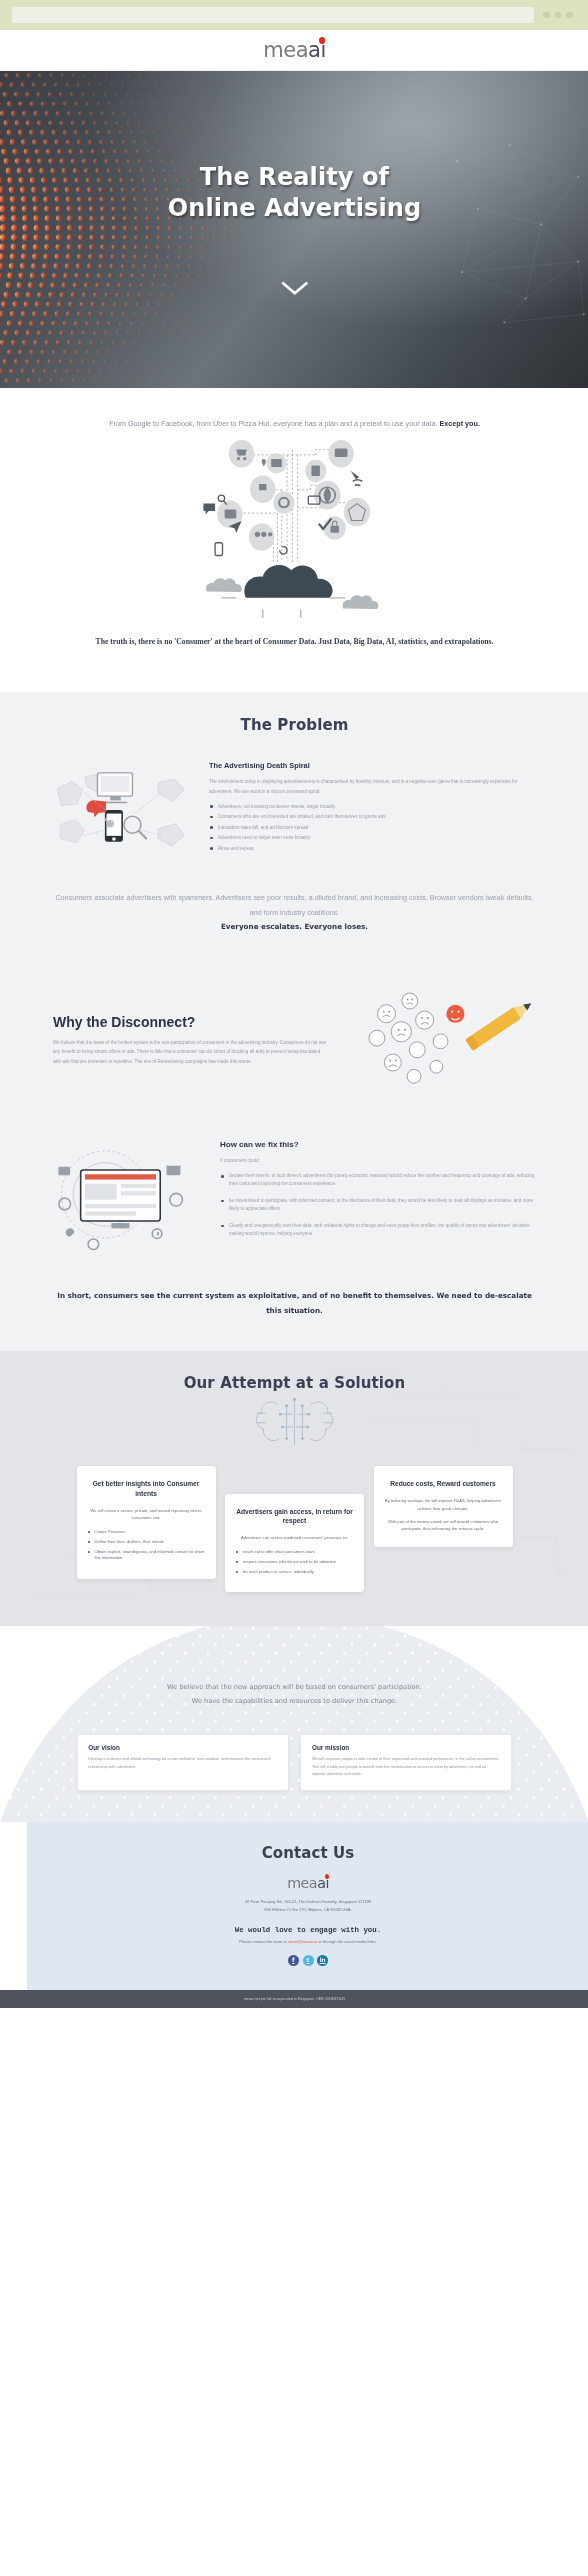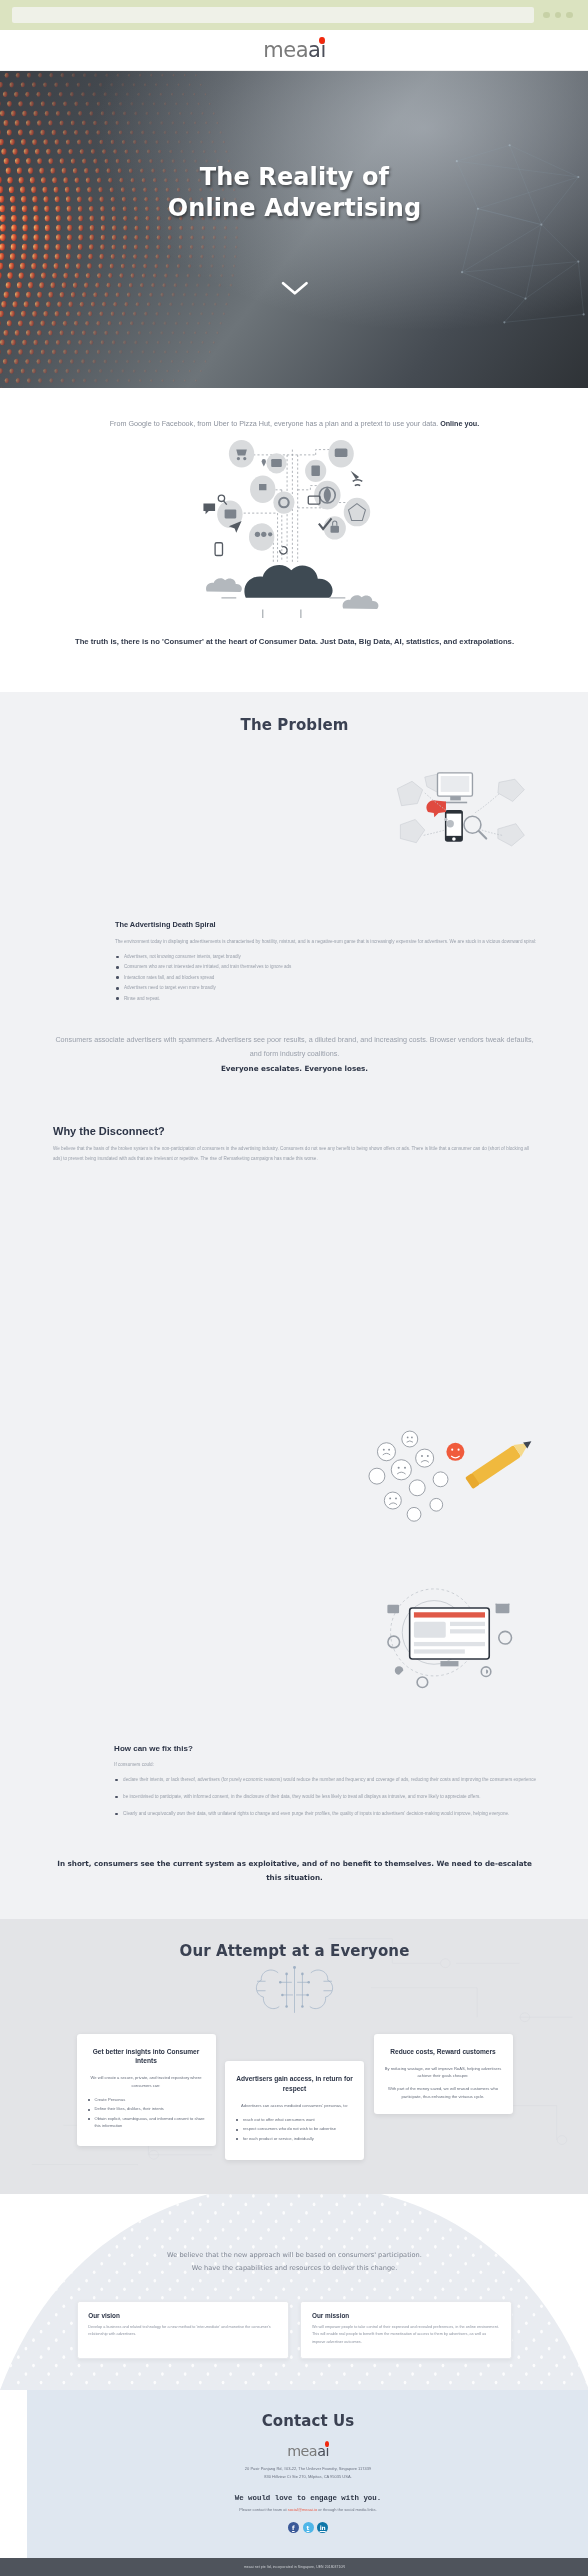--- a/index.html
+++ b/index.html
@@ -77,31 +77,31 @@
     font-size:7.2px; line-height:2.05; color:#8b919c;
     text-align:center; font-weight:400;
   }
   .lede b { color:#2e3647; font-weight:700; }
   .intro { background:#fff; padding:29px 0 13.8px; }
   .cloudwrap { display:flex; justify-content:center; padding:7.4px 0 3.2px;}
   .truth {
     background:#fff; padding:11.7px 0 29px;
     font-size:7.7px; line-height:1.95; color:#343c4d;
     text-align:center; font-weight:700;
-    font-family:Liberation Sans, sans-serif;
+    font-family:Liberation Serif, serif;
   }
   .h2 {
     font-family:"DejaVu Sans", sans-serif;
     font-weight:700; font-size:15px; color:#3a4152;
     text-align:center; letter-spacing:0.1px;
   }
 
   
   .problem { background:#f1f2f4; padding:24.4px 0 5.3px; }
-  .row { display:flex; align-items:flex-end; gap:20px;flex-direction:column; }
+  .row { display:flex; align-items:center; gap:8px; }
   .row .art { flex:0 0 148px; padding-top:8.5px; }
   .row .copy { flex:1; }
   .h3 {
     font-size:7.4px; font-weight:700; color:#2c3446;
     margin-bottom:7.4px; font-family:"Liberation Sans",sans-serif;
   }
   .p { font-size:4.6px; line-height:2.05; color:#9aa0ab; }
   ul.bul { list-style:none; margin-top:6.9px; }
   ul.bul li {
     position:relative; padding-left:9px; margin-bottom:2.6px;
@@ -986,21 +986,21 @@
         <svg width="27.6" height="15" viewBox="0 0 52 28">
           <path d="M4 4 L26 23 L48 4" stroke="#ffffff" stroke-width="5" fill="none" stroke-linecap="round" stroke-linejoin="round"></path>
         </svg>
       </div>
     </div>
   </div>
 
   <div class="intro">
     <div class="wrap">
       <p class="lede">
-        <span>From Google to Facebook, from Uber to Pizza Hut, everyone has a plan and a pretext to use your data. </span><b>Online you.</b>
+        <span>From Google to Facebook, from Uber to Pizza Hut, everyone has a plan and a pretext to use your data. </span><b>Except you.</b>
       </p>
     </div>
     <div class="cloudwrap">
       <svg width="223" height="180" viewBox="0 0 420 340">
         <g stroke="#8d939b" stroke-width="1.3" fill="none" stroke-dasharray="4 4">
           <path d="M108 30 L196 30 L196 232"></path>
           <path d="M196 30 L250 30 M250 30 L250 20 L300 20"></path>
           <path d="M206 20 L206 232 M216 30 L216 232"></path>
           <path d="M150 96 L186 96 M186 96 L186 232"></path>
           <path d="M216 96 L240 96 L240 88 L278 88"></path>
@@ -1115,21 +1115,21 @@
       <p class="escalate">
         <span>Consumers associate advertisers with spammers. Advertisers see poor results, a diluted brand, and increasing costs. Browser vendors tweak defaults, and form industry coalitions. </span><br>
         <b>Everyone escalates. Everyone loses.</b>
       </p>
     </div>
   </div>
 
   <div class="discon">
     <div class="wrap row">
       <div class="copy">
-        <h3 class="h3" style="font-size:11px;">Why the Disconnect?</h3>
+        <h3 class="h3" style="font-size:14px;">Why the Disconnect?</h3>
         <p class="p">We believe that the basis of the broken system is the non-participation of consumers in the advertising industry. Consumers do not see any benefit to being shown offers or ads. There is little that a consumer can do (short of blocking all ads) to prevent being inundated with ads that are irrelevant or repetitive. The rise of Remarketing campaigns has made this worse.</p>
       </div>
       <div class="art">
         <svg width="175" height="114" viewBox="0 0 330 215">
           <g stroke="#8b919a" stroke-width="1.6" fill="#fff">
             <circle cx="48" cy="58" r="17"></circle>
               <circle cx="92" cy="34" r="15"></circle>
             <circle cx="30" cy="104" r="15"></circle>
               <circle cx="76" cy="92" r="19"></circle>
             <circle cx="120" cy="70" r="17"></circle>
@@ -1227,21 +1227,21 @@
         <path d="M120 420 h160 v60 h120 M60 500 h200 M900 380 h150 v70"></path>
       </g>
       <g fill="none" stroke="#c9ccd2" stroke-width="1.2">
         <circle cx="840" cy="90" r="9"></circle>
           <circle cx="990" cy="200" r="9"></circle>
         <circle cx="290" cy="480" r="9"></circle>
           <circle cx="1060" cy="450" r="9"></circle>
       </g>
     </svg>
     <div class="wrap sol-h">
-      <h2 class="h2">Our Attempt at a Everyone</h2>
+      <h2 class="h2">Our Attempt at a Solution</h2>
     </div>
     <div class="brainwrap">
       <svg width="79" height="56" viewBox="0 0 150 105">
         <g stroke="#9fb0c4" stroke-width="1.3" fill="none">
           <path d="M44 18 c-14 -12 -34 -2 -32 14 c-14 6 -12 28 4 32 c-2 18 18 28 30 18"></path>
           <path d="M106 18 c14 -12 34 -2 32 14 c14 6 12 28 -4 32 c2 18 -18 28 -30 18"></path>
           <path d="M75 8 v86 M60 20 v62 M90 20 v62 M48 36 h22 M80 36 h22 M52 60 h20 M78 60 h22"></path>
           <path d="M20 34 h-16 M20 52 h-16 M130 34 h16 M130 52 h16"></path>
         </g>
         <g fill="#9fb0c4">

